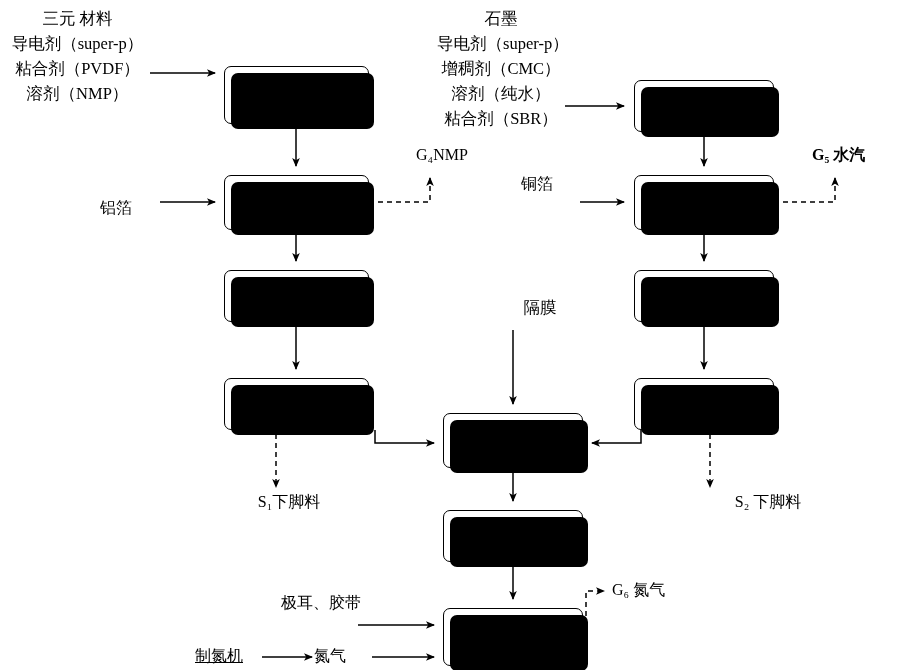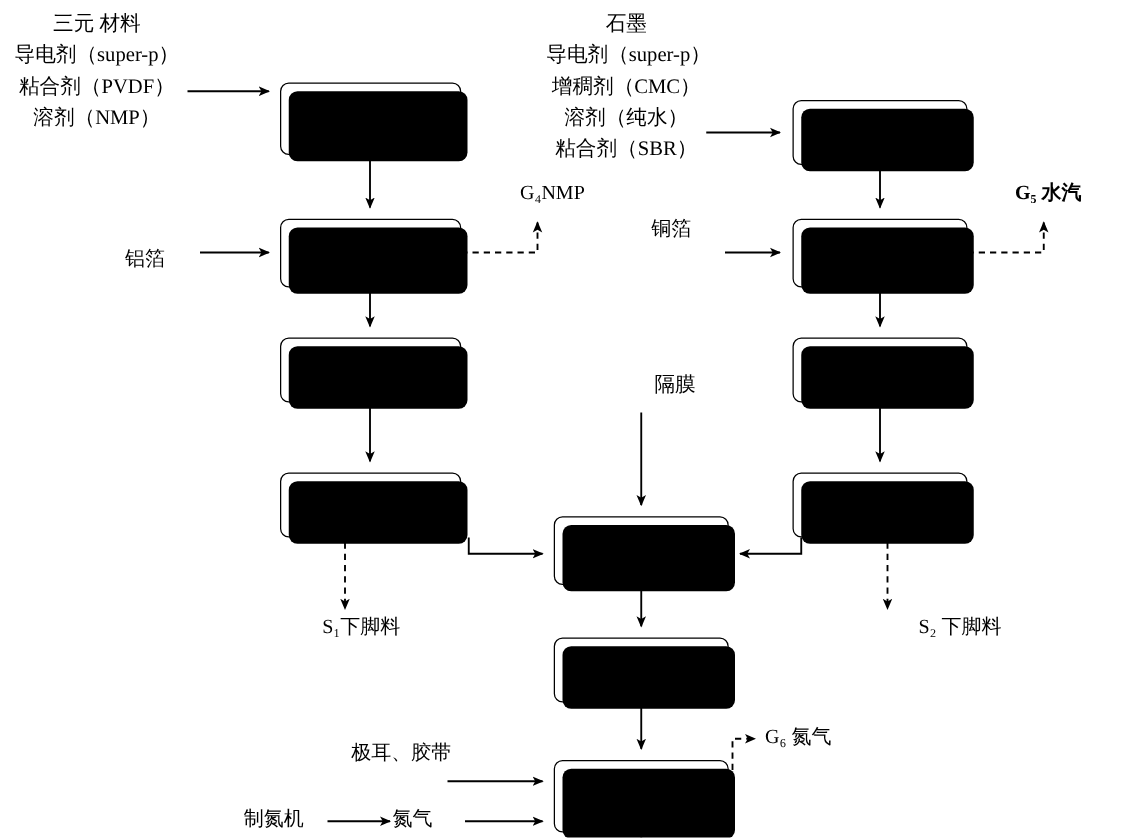--- a/index.html
+++ b/index.html
@@ -90,21 +90,21 @@
   </div>
 
   <div class="txt" style="left:100px;top:200px;">铝箔</div>
   <div class="txt" style="left:521px;top:176px;">铜箔</div>
 
   <div class="mat" style="left:480px;top:296px;text-align:center;width:120px;line-height:24px;">
     <div>隔膜</div>
   </div>
 
   <div class="txt" style="left:281px;top:595px;">极耳、胶带</div>
-  <div class="txt" style="left:195px;top:648px;">制氮机</div>
+  <div class="txt" style="left:195px;top:648px;text-decoration:underline;">制氮机</div>
   <div class="txt" style="left:314px;top:648px;">氮气</div>
 
   <div class="txt" style="left:416px;top:147px;">G₄NMP</div>
   <div class="txt" style="left:812px;top:147px;font-weight:bold;">G₅ 水汽</div>
   <div class="txt" style="left:612px;top:582px;">G₆ 氮气</div>
   <div class="txt c" style="left:289px;top:494px;">S₁下脚料</div>
   <div class="txt c" style="left:768px;top:494px;">S₂ 下脚料</div>
 
   <div class="node" style="left:224px;top:66px;width:145px;height:58px;">
     <div class="shadow"></div>

